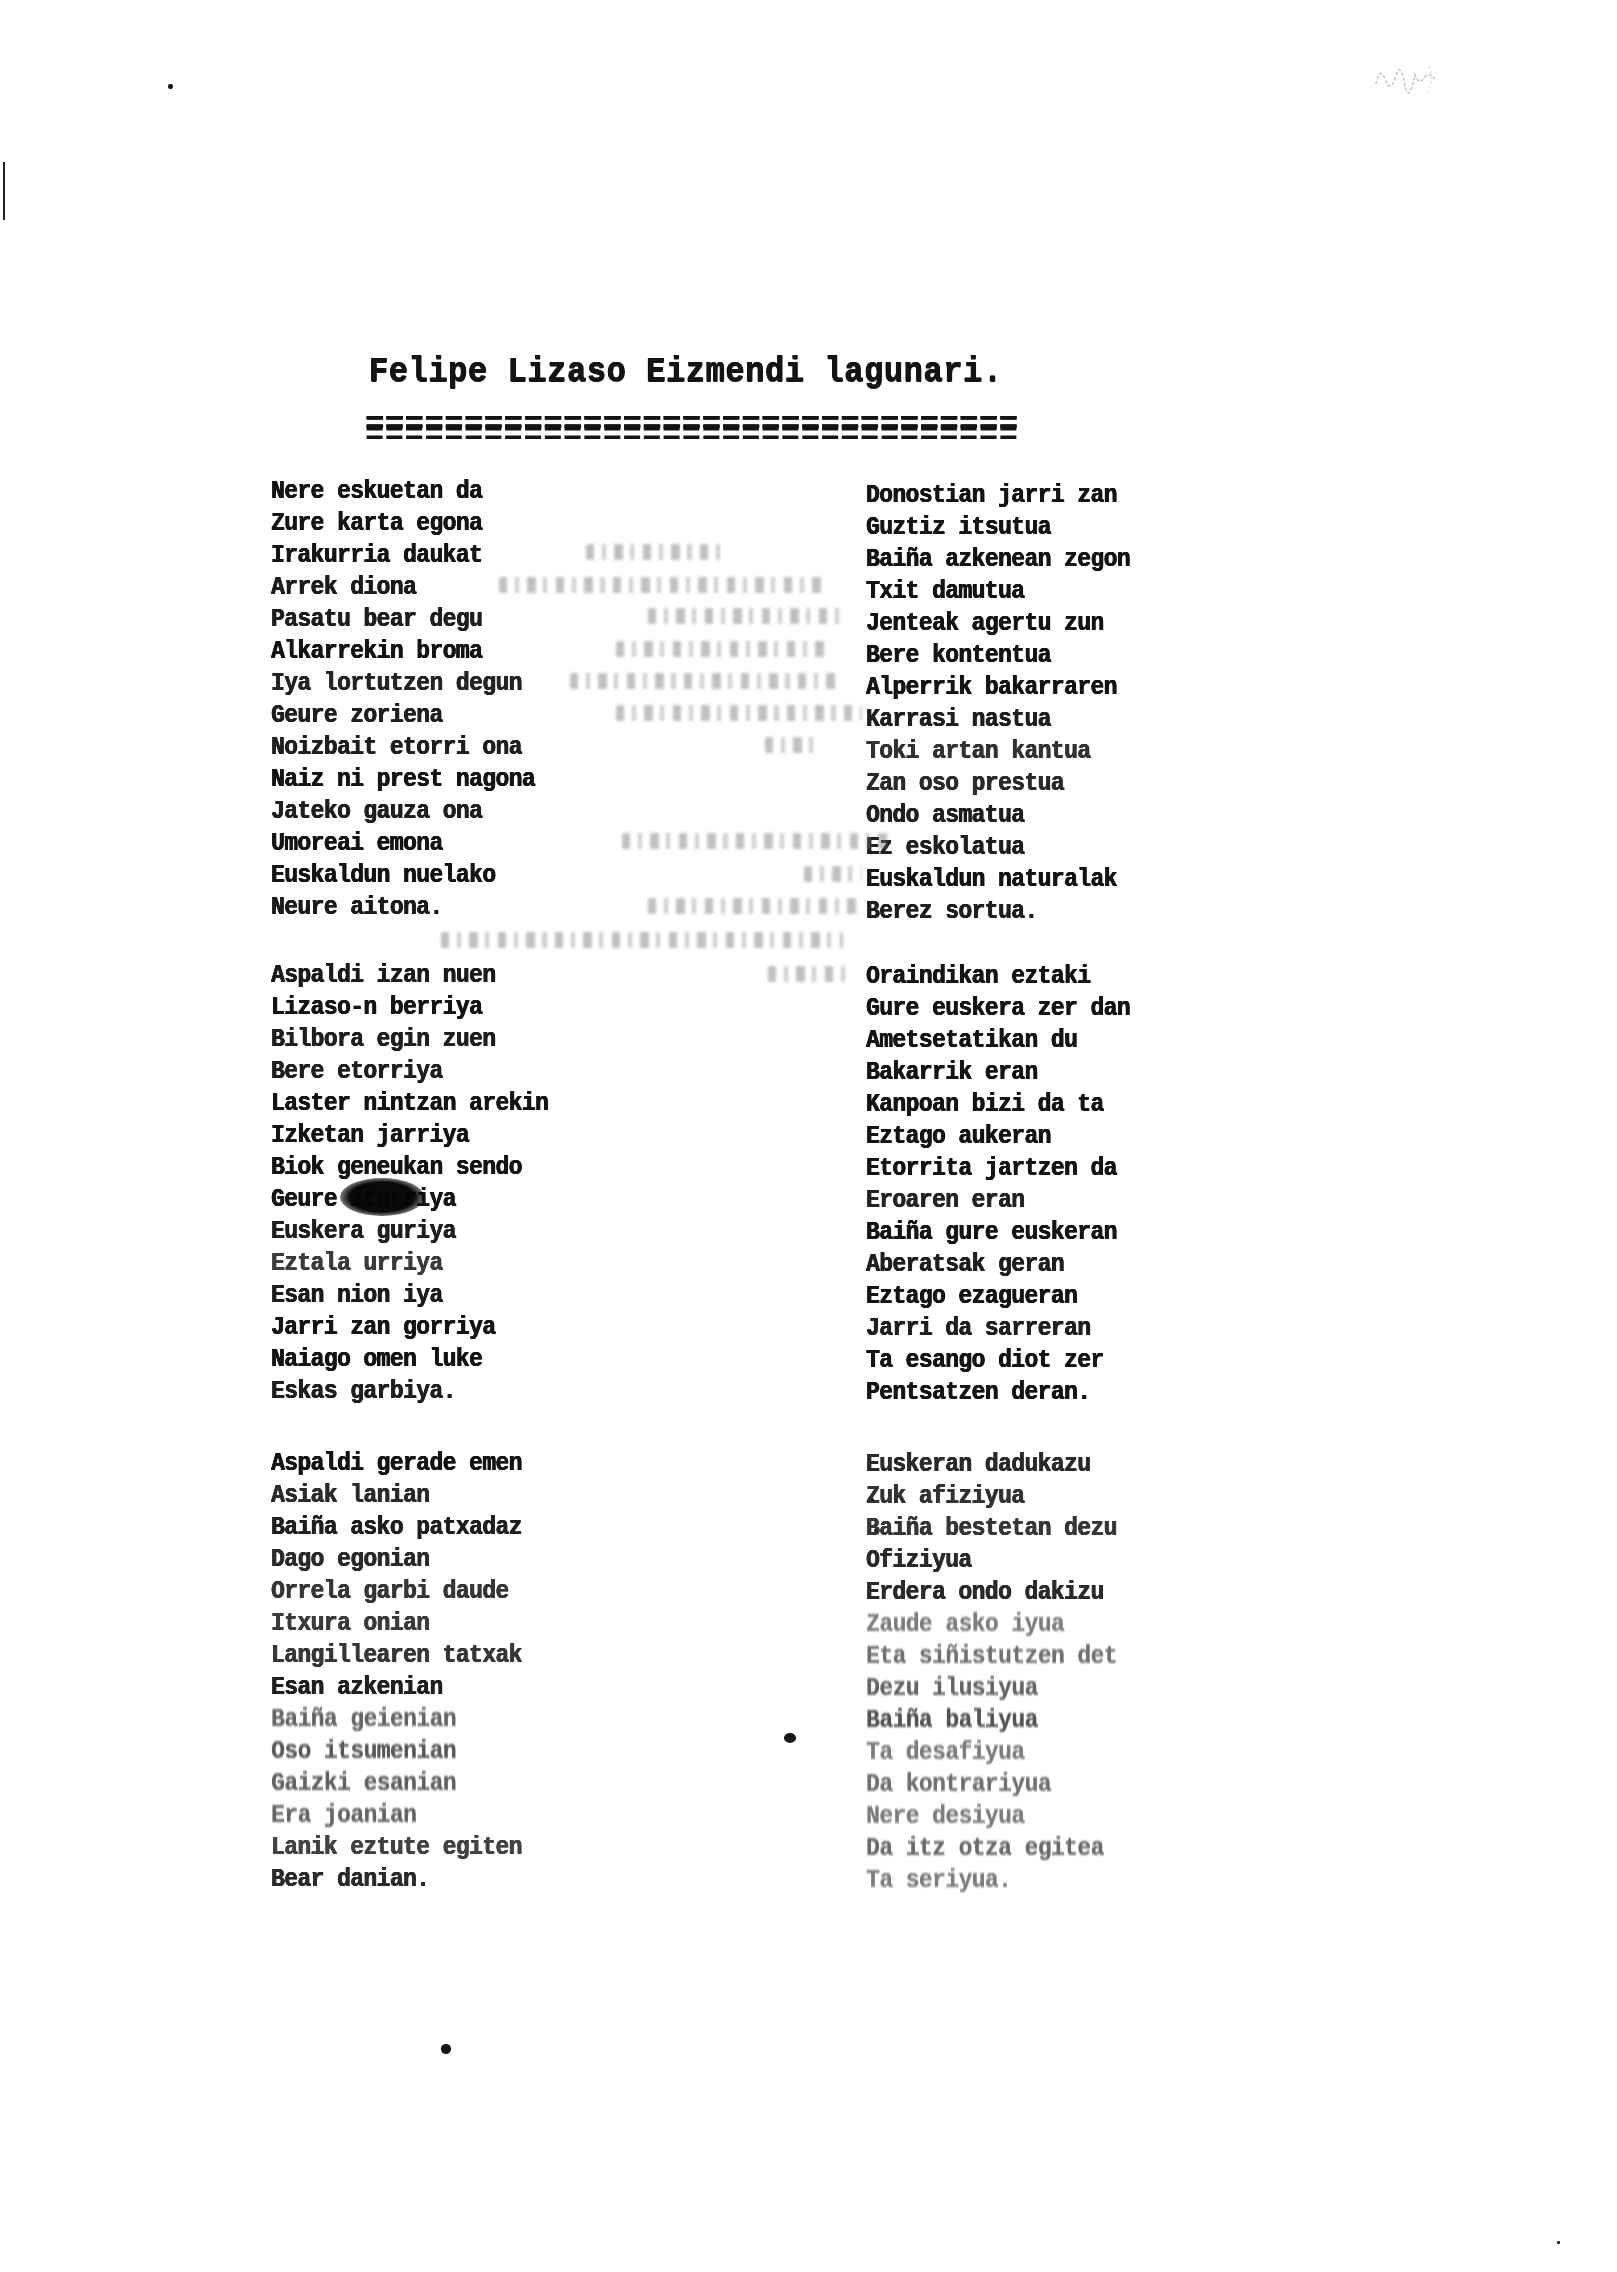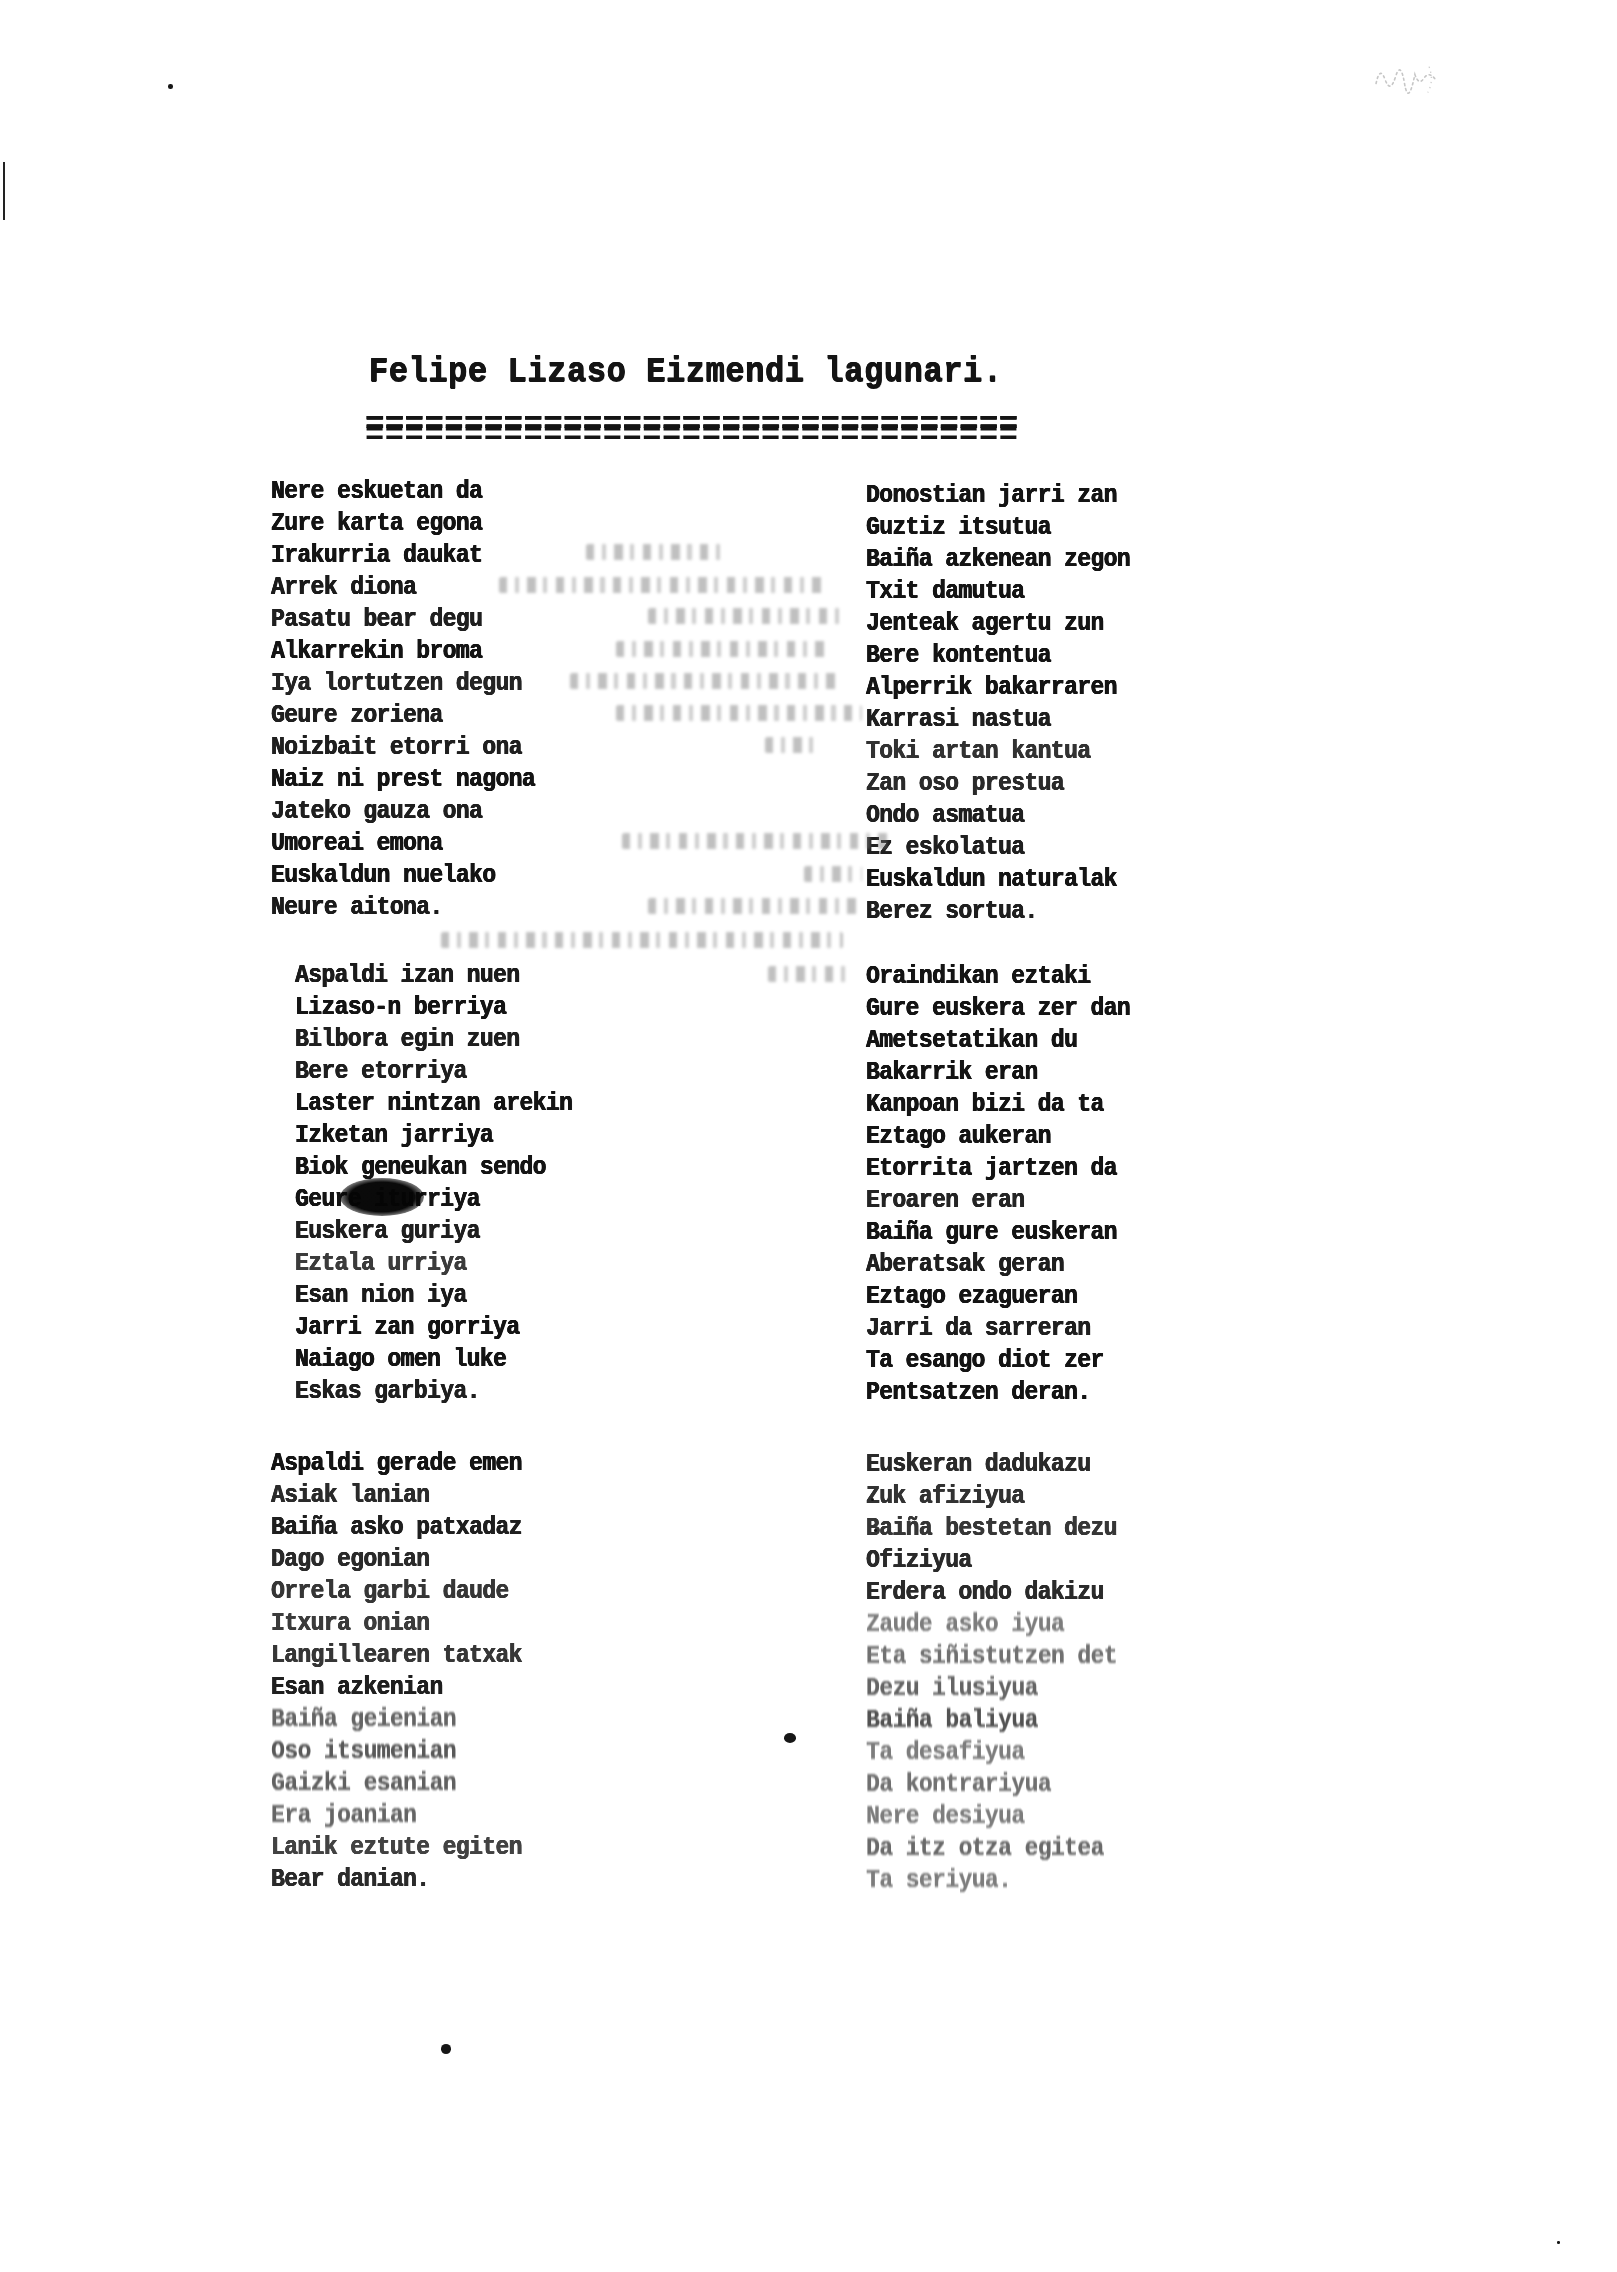--- a/index.html
+++ b/index.html
@@ -68,21 +68,21 @@
       <span class="line" style="opacity: 1;">Alkarrekin broma</span>
       <span class="line" style="opacity: 0.93;">Iya lortutzen degun</span>
       <span class="line" style="opacity: 0.95;">Geure zoriena</span>
       <span class="line" style="opacity: 0.95;">Noizbait etorri ona</span>
       <span class="line" style="opacity: 1;">Naiz ni prest nagona</span>
       <span class="line" style="opacity: 0.95;">Jateko gauza ona</span>
       <span class="line" style="opacity: 1;">Umoreai emona</span>
       <span class="line" style="opacity: 1;">Euskaldun nuelako</span>
       <span class="line" style="opacity: 0.97;">Neure aitona.</span>
     </div>
-    <div class="stanza" style="left: 271px; top: 956px; margin-left: 24px;">
+    <div class="stanza" style="left: 271px; top: 956px;">
       <span class="line" style="opacity: 0.97;">Aspaldi izan nuen</span>
       <span class="line" style="opacity: 1;">Lizaso-n berriya</span>
       <span class="line" style="opacity: 0.95;">Bilbora egin zuen</span>
       <span class="line" style="opacity: 0.95;">Bere etorriya</span>
       <span class="line" style="opacity: 1;">Laster nintzan arekin</span>
       <span class="line" style="opacity: 1;">Izketan jarriya</span>
       <span class="line" style="opacity: 1;">Biok geneukan sendo</span>
       <span class="line" style="opacity: 1;">Geure iturriya</span>
       <span class="line" style="opacity: 0.95;">Euskera guriya</span>
       <span class="line mid" style="opacity: 0.83;">Eztala urriya</span>

